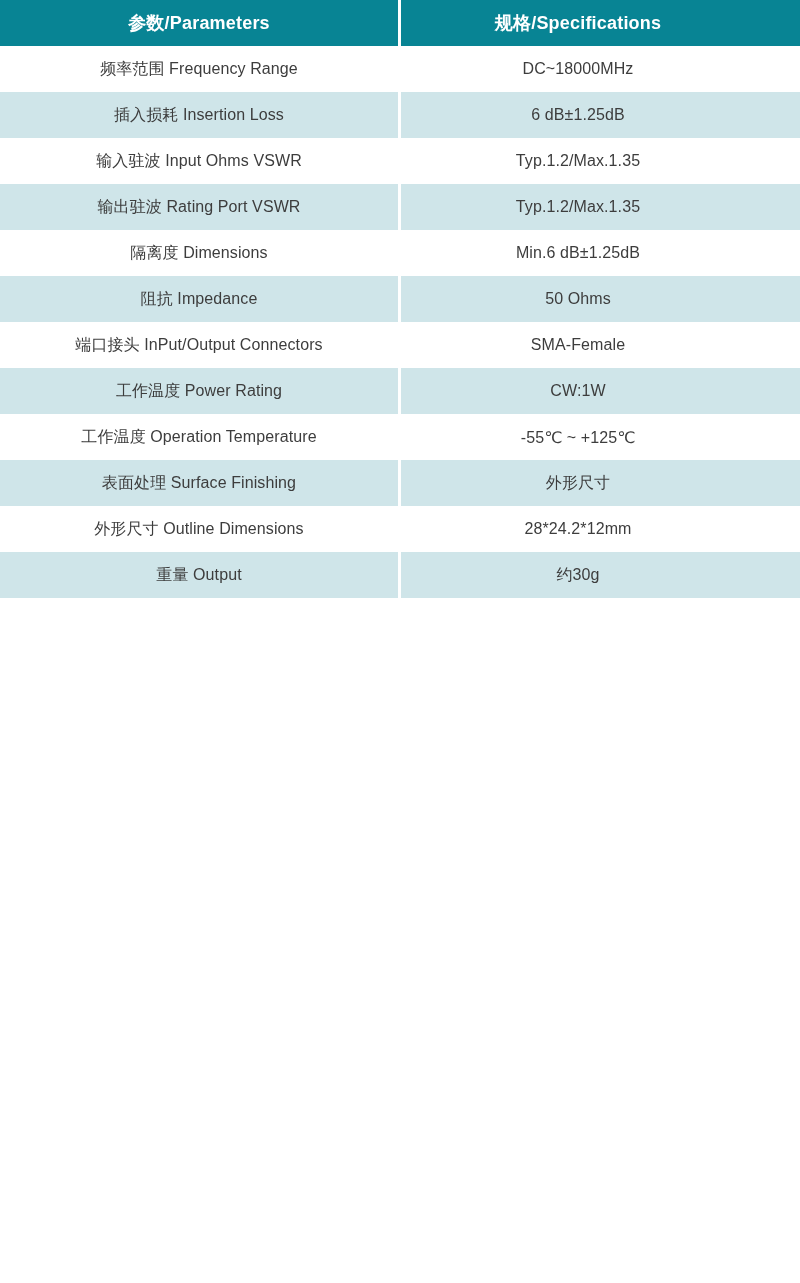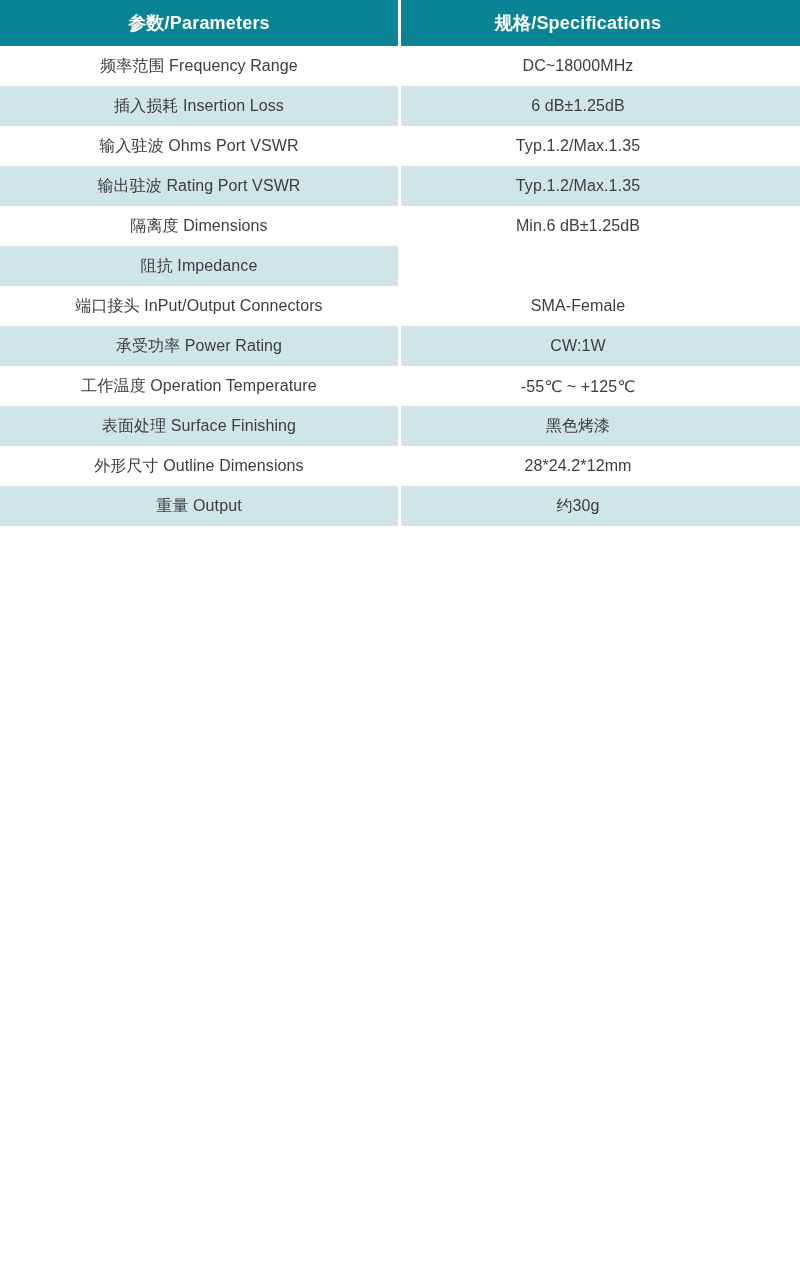--- a/index.html
+++ b/index.html
@@ -19,21 +19,21 @@
   body { height: 1283px; overflow: hidden; }
   .spec-table { width: 800px; }
   .t-header { display: flex; height: 46px; border-radius: 17px; }
   .t-header .cell {
     background: var(--header-bg);
     color: var(--header-text);
     font-weight: bold;
     font-size: 18px;
     letter-spacing: 0.2px;
   }
-  .t-row { display: flex; height: 40px; background: var(--row-bg); }
+  .t-row { display: flex; height: 46px; background: var(--row-bg); }
   .t-row.alt .cell { background: var(--row-alt-bg); }
   .cell {
     display: flex;
     align-items: center;
     justify-content: center;
     font-size: 16px;
     color: var(--body-text);
     letter-spacing: 0.1px;
   }
   .cell.left { width: 398px; }
@@ -57,64 +57,65 @@
     <div class="cell right">DC~18000MHz</div>
   </div>
 
   <div class="t-row alt">
     <div class="cell left">插入损耗 Insertion Loss</div>
     <div class="gap"></div>
     <div class="cell right">6 dB±1.25dB</div>
   </div>
 
   <div class="t-row">
-    <div class="cell left">输入驻波 Ohms Port VSWR</div>
+    <div class="cell left">输入驻波 Input Ohms VSWR</div>
     <div class="gap"></div>
     <div class="cell right">Typ.1.2/Max.1.35</div>
   </div>
 
   <div class="t-row alt">
     <div class="cell left">输出驻波 Rating Port VSWR</div>
     <div class="gap"></div>
     <div class="cell right">Typ.1.2/Max.1.35</div>
   </div>
 
   <div class="t-row">
     <div class="cell left">隔离度 Dimensions</div>
     <div class="gap"></div>
     <div class="cell right">Min.6 dB±1.25dB</div>
   </div>
 
   <div class="t-row alt">
     <div class="cell left">阻抗 Impedance</div>
     <div class="gap"></div>
+    <div class="cell right">50 Ohms</div>
   </div>
 
   <div class="t-row">
     <div class="cell left">端口接头 InPut/Output Connectors</div>
     <div class="gap"></div>
     <div class="cell right">SMA-Female</div>
   </div>
 
   <div class="t-row alt">
-    <div class="cell left">承受功率 Power Rating</div>
+    <div class="cell left">工作温度 Power Rating</div>
     <div class="gap"></div>
     <div class="cell right">CW:1W</div>
   </div>
 
   <div class="t-row">
     <div class="cell left">工作温度 Operation Temperature</div>
     <div class="gap"></div>
     <div class="cell right">-55℃ ~ +125℃</div>
   </div>
 
   <div class="t-row alt">
     <div class="cell left">表面处理 Surface Finishing</div>
     <div class="gap"></div>
-    <div class="cell right">黑色烤漆</div>
+    <div class="cell right">外形尺寸</div>
   </div>
 
   <div class="t-row">
     <div class="cell left">外形尺寸 Outline Dimensions</div>
     <div class="gap"></div>
     <div class="cell right">28*24.2*12mm</div>
   </div>
 
   <div class="t-row alt">
     <div class="cell left">重量 Output</div>

